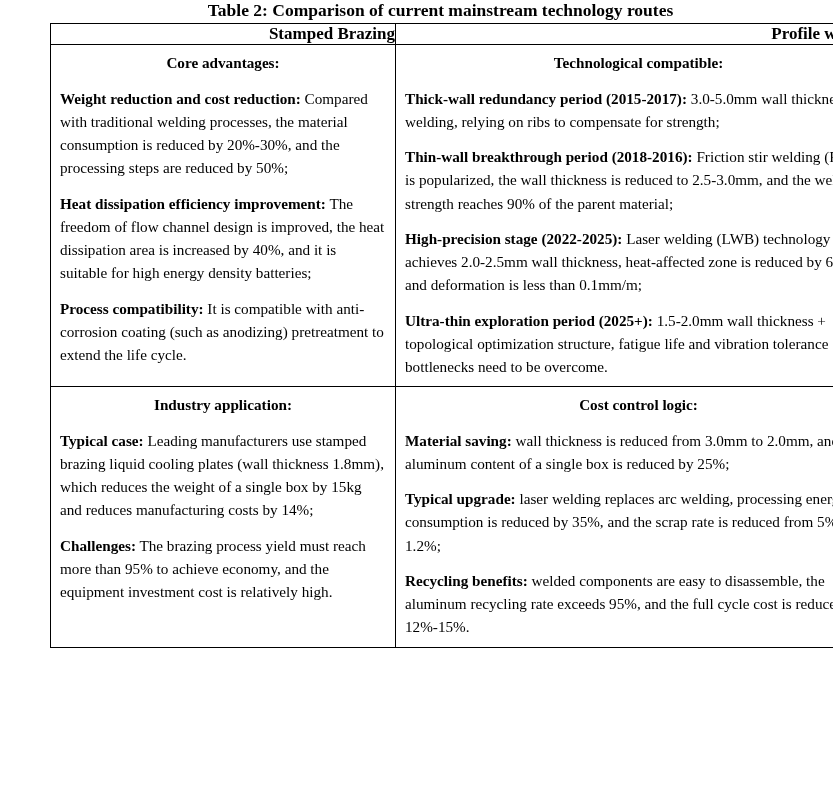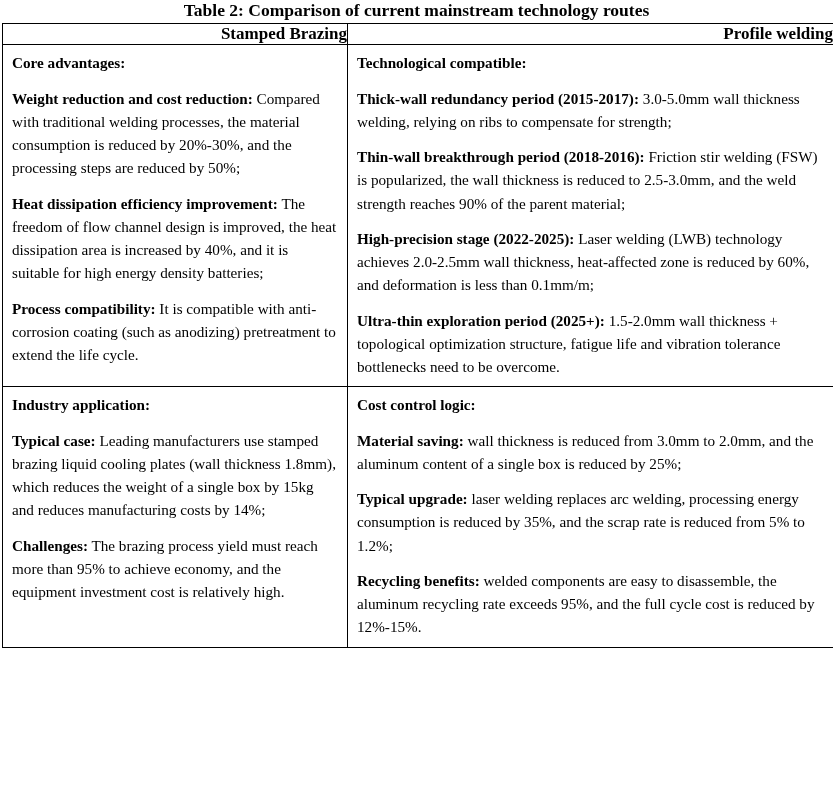--- a/index.html
+++ b/index.html
@@ -12,20 +12,21 @@
     height: 810px;
     font-family: "Liberation Serif", serif;
     color: #000000;
     overflow: hidden;
   }
   .page {
     width: 833px;
     height: 580px;
     position: relative;
     box-sizing: border-box;
+    padding-left: 48px;
   }
   .table-caption {
     text-align: center;
     font-weight: bold;
     font-size: 17.5px;
     line-height: 1.1;
     padding-top: 1px;
     padding-bottom: 3px;
     font-family: "Liberation Serif", serif;
   }
@@ -55,20 +56,21 @@
   }
   .para {
     margin: 0 0 0 0;
     text-indent: 0;
   }
   .para + .para {
     margin-top: 12px;
   }
   b, .b {
     font-weight: bold;
+    text-align: center;
   }
   .col-left { width: 344px; }
   .col-right { width: 485px; }
 </style>
 </head>
 <body>
 
 <div class="page">
 
   <div class="table-caption">Table 2: Comparison of current mainstream technology routes</div>

